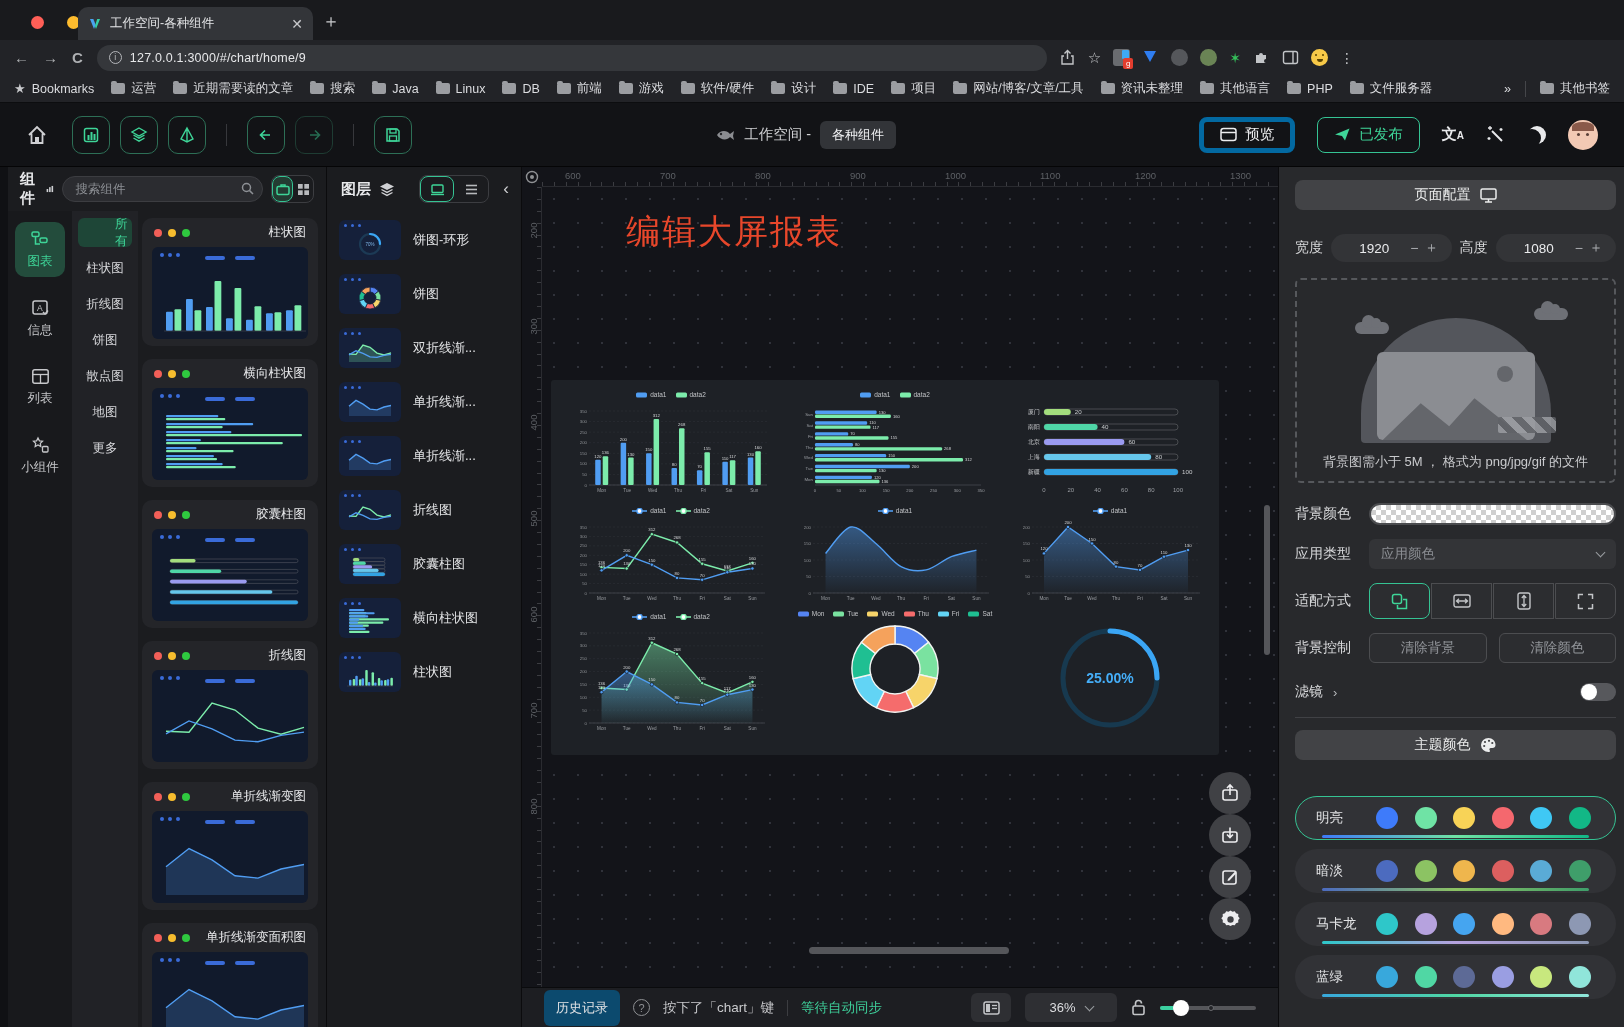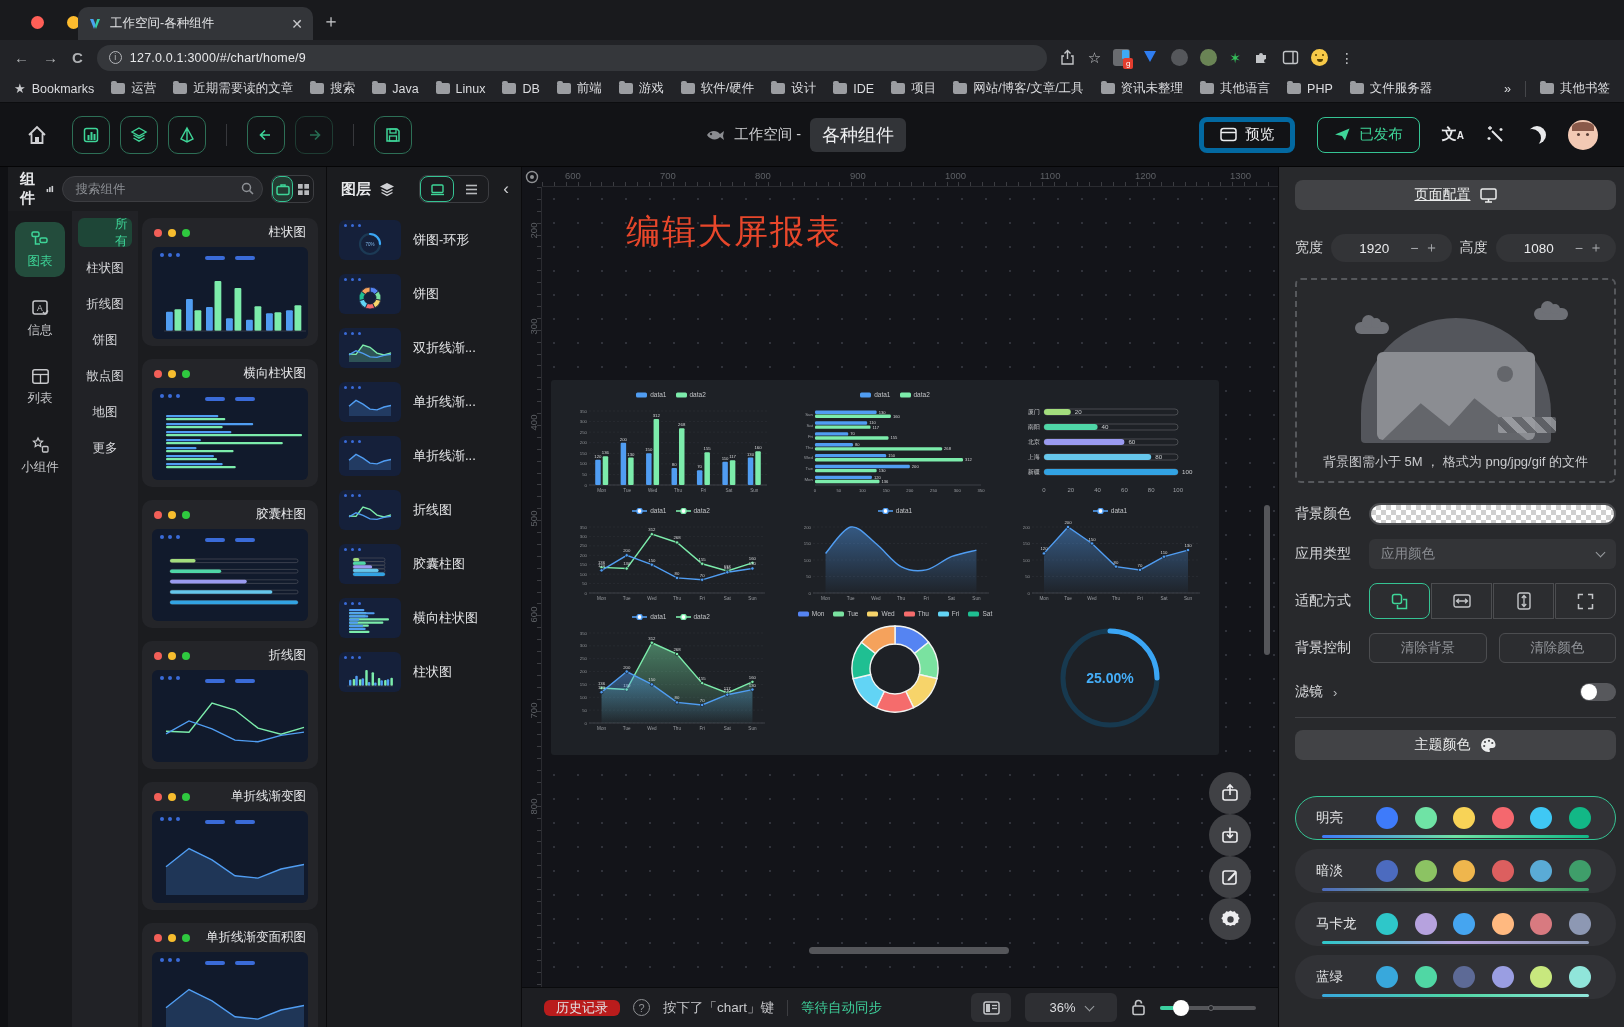--- a/index.html
+++ b/index.html
@@ -37,21 +37,21 @@
   
   .apptoolbar { position:absolute; left:0; top:103px; width:100%; height:64px; background:#121316;
     border-bottom:1px solid #050506; display:flex; align-items:center; padding:16px 26px; }
   .tb-left { display:flex; align-items:center; gap:10px; }
   .tb-btn { width:38px; height:38px; border:1px solid #2d6f56; border-radius:10px; display:flex;
     align-items:center; justify-content:center; color:#3ed598; }
   .tb-btn.disabled { opacity:.45; }
   .tb-divider { width:1px; height:22px; background:#37383c; margin:0 10px; }
   .tb-center { flex:1; display:flex; align-items:center; justify-content:center; gap:9px; }
   .ws-prefix { font-size:14.5px; color:#cfd0d3; }
-  .ws-pill { background:#323438; border-radius:6px; padding:5px 12px; font-size:18px; color:#f0f1f3; }
+  .ws-pill { background:#323438; border-radius:6px; padding:5px 12px; font-size:13px; color:#f0f1f3; }
   .tb-right { display:flex; align-items:center; gap:22px; }
   .btn-preview { display:flex; align-items:center; gap:8px; border:5px solid #0369a1; border-radius:8px;
     height:36px; padding:0 16px; color:#ededef; font-size:14.5px; }
   .btn-published { display:flex; align-items:center; gap:8px; border:1px solid #35c393; border-radius:8px;
     height:36px; padding:0 16px; color:#3ed598; font-size:14.5px; }
   .transl { color:#e8e9eb; font-size:15px; font-weight:bold; }
   .transl small { font-size:10px; }
   .moon { width:18px; height:18px; border-radius:50%; box-shadow:inset -5px 3px 0 0 #e8e9eb; }
   .avatar { width:30px; height:30px; border-radius:50%; background:#f2c9b4; position:relative; overflow:hidden; }
   .avatar:before { content:""; position:absolute; left:4px; top:2px; width:22px; height:9px; border-radius:50% 50% 0 0; background:#8a5a4a; }
@@ -130,21 +130,21 @@
   .cleg { height:13px; display:flex; align-items:center; justify-content:center; gap:9px; flex-wrap:wrap; }
   .cleg .li { display:flex; align-items:center; gap:3px; font-size:6.5px; color:#c3c5c8; }
   .fab-col { position:absolute; left:687px; top:605px; display:flex; flex-direction:column; }
   .fab { width:42px; height:42px; border-radius:50%; background:#404145; display:flex; align-items:center; justify-content:center; color:#ededef; }
   .hscroll { position:absolute; left:287px; top:780px; width:200px; height:7px; border-radius:4px; background:#55565a; }
   .vscroll { position:absolute; left:742px; top:338px; width:6px; height:150px; border-radius:3px; background:#55565a; }
 
   
   .statusbar { position:absolute; left:0; bottom:0; width:100%; height:40px; background:#1d1e22;
     border-top:1px solid #0a0b0d; display:flex; align-items:center; padding:0 22px; gap:13px; }
-  .hist-pill { background:#b91c1c; border-radius:6px; height:16px; padding:0 12px; display:flex; align-items:center;
+  .hist-pill { background:#0c4a6e; border-radius:6px; height:36px; padding:0 12px; display:flex; align-items:center;
     font-size:13px; color:#e2e3e5; }
   .help-c { width:17px; height:17px; border:1.4px solid #8f9194; border-radius:50%; color:#8f9194; font-size:11px;
     display:flex; align-items:center; justify-content:center; }
   .key-hint { font-size:13.5px; color:#c9cacd; }
   .sb-sep { width:1px; height:16px; background:#3c3d41; }
   .sync { font-size:13.5px; color:#3ecf9a; }
   .sb-right { margin-left:auto; display:flex; align-items:center; gap:14px; }
   .sb-btn { width:40px; height:29px; background:#2e2f33; border-radius:6px; display:flex; align-items:center; justify-content:center; }
   .zoom-select { width:92px; height:29px; background:#2e2f33; border-radius:6px; display:flex; align-items:center;
     justify-content:center; gap:10px; font-size:13px; color:#dcdde0; }
@@ -152,21 +152,21 @@
     transform:rotate(45deg); margin-top:-3px; }
   .slider { position:relative; width:96px; height:16px; }
   .slider .track { position:absolute; left:0; right:0; top:6px; height:4px; border-radius:2px; background:#55565a; }
   .slider .fill { position:absolute; left:0; top:6px; width:22%; height:4px; border-radius:2px; background:#3bd0a0; }
   .slider .middot { position:absolute; left:50%; top:5px; width:6px; height:6px; border-radius:50%; background:#232428; border:1px solid #6a6b6f; }
   .slider .knob { position:absolute; left:calc(22% - 8px); top:0; width:16px; height:16px; border-radius:50%; background:#fff; }
 
   
   .rp { padding:0 16px; position:relative; height:100%; }
   .rp-header { margin-top:13px; height:30px; background:#424346; border-radius:8px; display:flex; align-items:center;
-    justify-content:center; gap:9px; font-size:14px; color:#eceded;text-decoration:underline; }
+    justify-content:center; gap:9px; font-size:14px; color:#eceded; }
   .size-row { margin-top:24px; display:flex; align-items:center; gap:8px; }
   .rp-label { font-size:14px; color:#d8d9db; white-space:nowrap; }
   .stepper { flex:1; height:28px; background:#333437; border-radius:14px; display:flex; align-items:center; padding:0 10px; }
   .stepper .val { flex:1; text-align:center; font-size:13.5px; color:#e9eaec; }
   .stepper .pm { color:#a9abaf; font-size:14px; padding:0 3px; }
   .upload-box { margin-top:16px; height:205px; border:2px dashed #56585c; border-radius:6px; position:relative; overflow:hidden; }
   .ub-arch { position:absolute; left:50%; top:38px; transform:translateX(-50%); width:190px; height:125px;
     background:#54565c; border-radius:95px 95px 4px 4px; }
   .ub-photo { position:absolute; left:50%; top:72px; transform:translateX(-50%); width:158px; height:88px;
     background:#8b8d92; border-radius:6px; overflow:hidden; }

